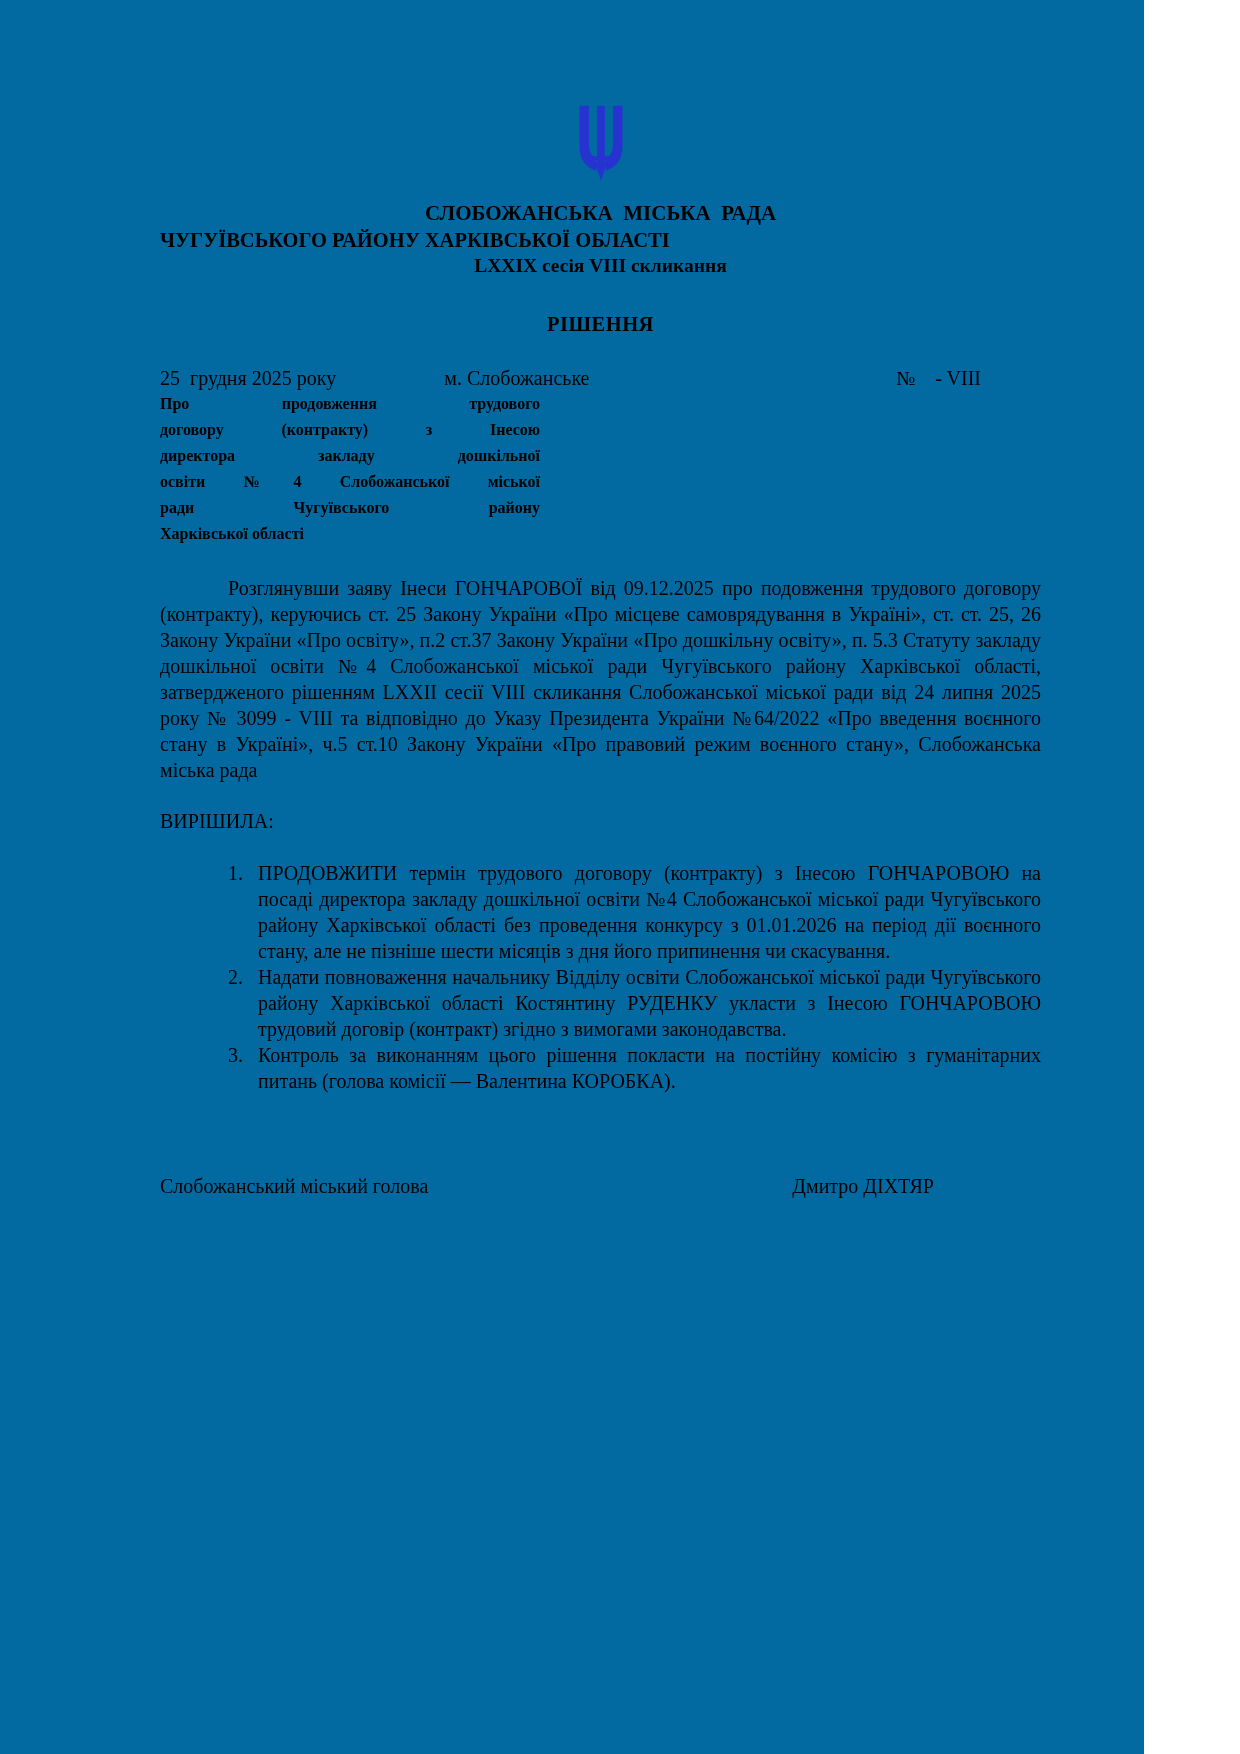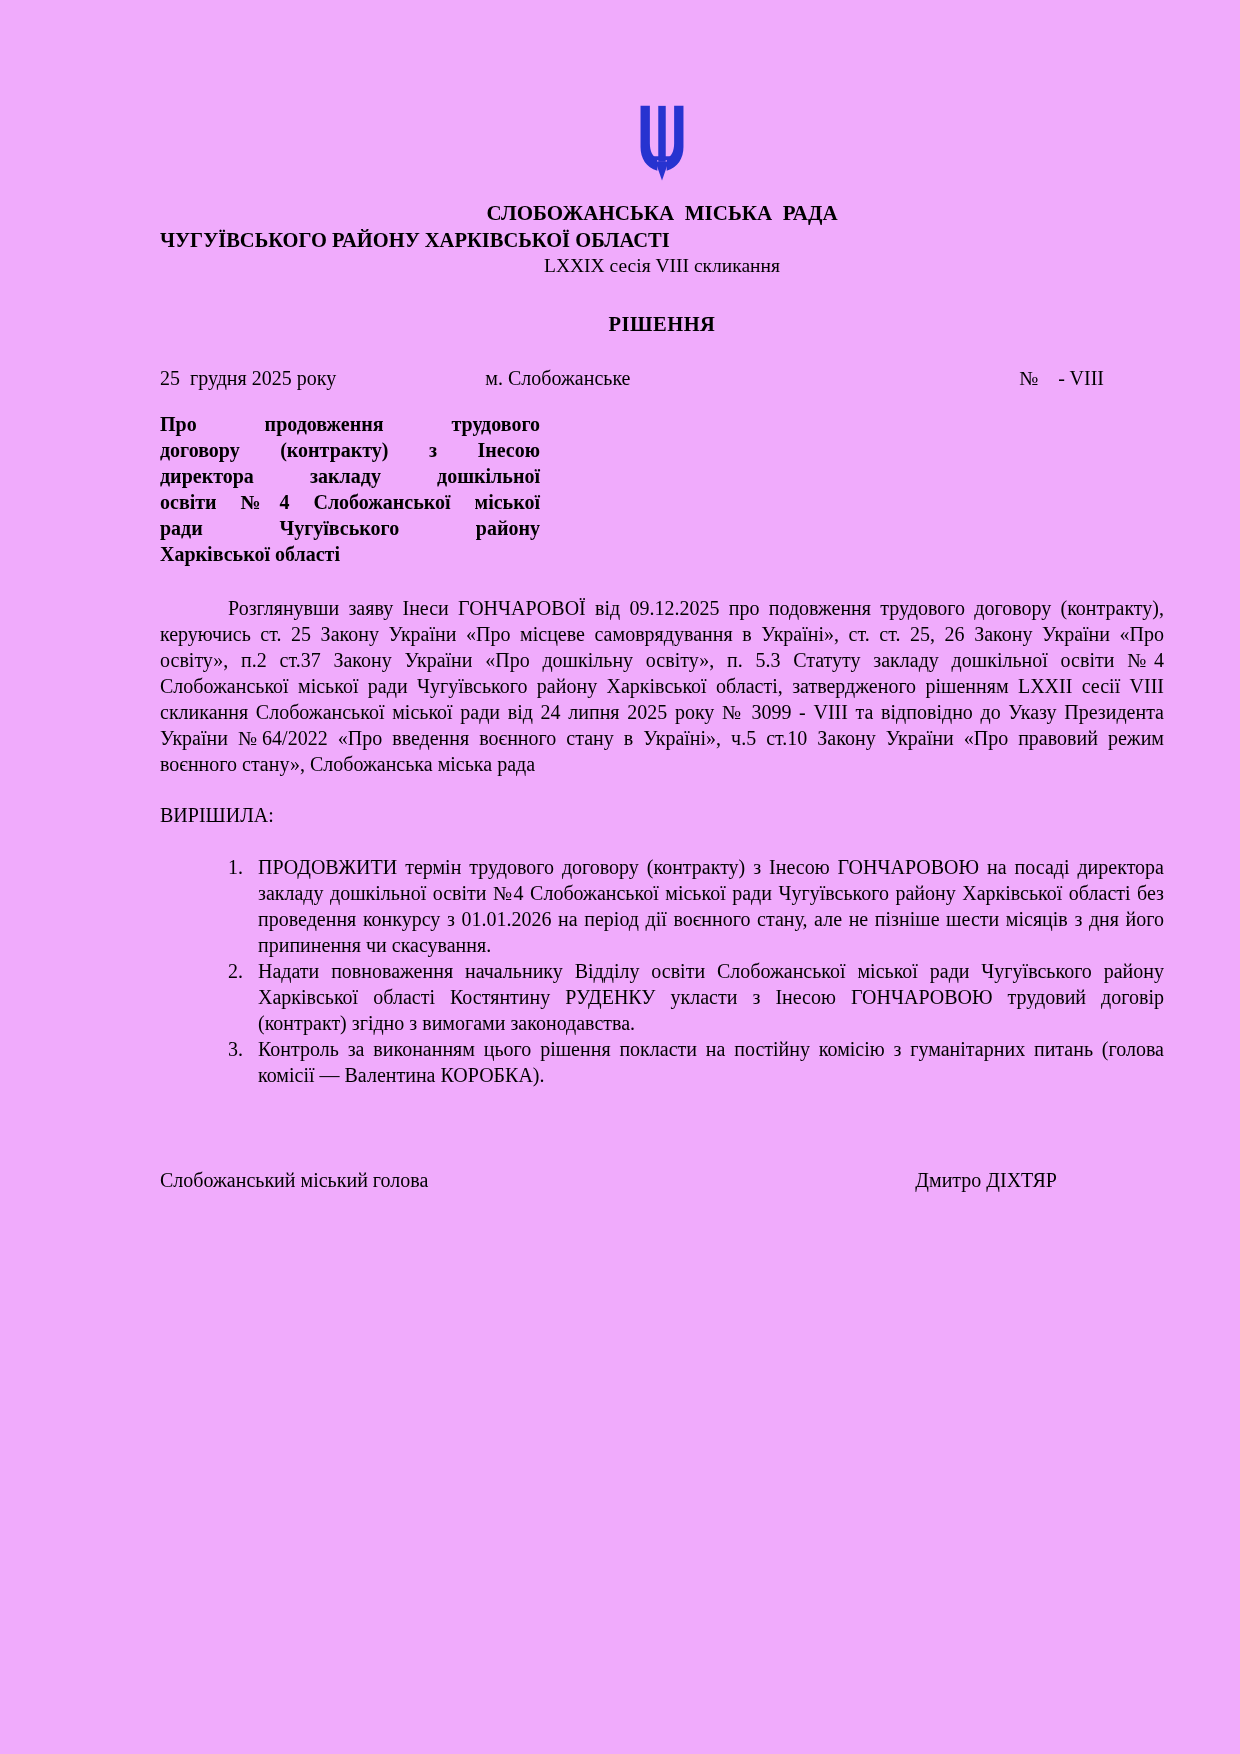--- a/index.html
+++ b/index.html
@@ -5,47 +5,47 @@
 <style>
   * { margin: 0; padding: 0; box-sizing: border-box; }
   html, body { background: #ffffff; }
   body {
     width: 1240px;
     min-height: 1754px;
     font-family: "Liberation Serif", "DejaVu Serif", serif;
     color: #000000;
   }
   .page {
-    width: 1240px;
+    width: 1144px;
     min-height: 1754px;
-    padding: 104px 76px 60px 160px;
-    background: #f0abfc;
+    padding: 104px 103px 60px 160px;
+    background: #0369a1;
   }
   .emblem { text-align: center; margin-bottom: 10px; height: 86px; }
   .emblem svg { display: inline-block; }
   .org1 {
     text-align: center; font-weight: bold; font-size: 21px;
     line-height: 27px; white-space: pre-wrap;
   }
   .org2 {
     font-weight: bold; font-size: 20.5px;
     line-height: 26px;
   }
-  .session { text-align: center; font-size: 19.5px; line-height: 26px; }
+  .session { text-align: center; font-size: 19.5px; line-height: 26px; font-weight: bold; }
   .title {
     text-align: center; font-weight: bold; font-size: 20.5px;
     margin-top: 32px; line-height: 26px; letter-spacing: 0.5px;
   }
   .meta { display: flex; margin-top: 28px; font-size: 20px; line-height: 26px; gap: 32px; }
   .meta-date { flex: 1; text-align: left; white-space: pre-wrap; }
   .meta-place { flex: 1; text-align: left; }
   .meta-number { flex: 1; text-align: right; padding-right: 60px; white-space: pre-wrap; }
   .subject {
-    margin-top: 20px; width: 380px; font-weight: bold;
-    font-size: 20px; line-height: 26px;
+    width: 380px; font-weight: bold;
+    font-size: 16px; line-height: 26px;
   }
   .subject-line { text-align: justify; text-align-last: justify; }
   .subject-line:last-child { text-align-last: left; }
   .preamble {
     margin-top: 28px; font-size: 20px; line-height: 26px;
     text-align: justify; text-indent: 68px;
   }
   .resolved { margin-top: 25px; font-size: 20px; line-height: 26px; }
   .list { margin-top: 26px; margin-left: 68px; }
   .item { display: flex; font-size: 20px; line-height: 26px; }

